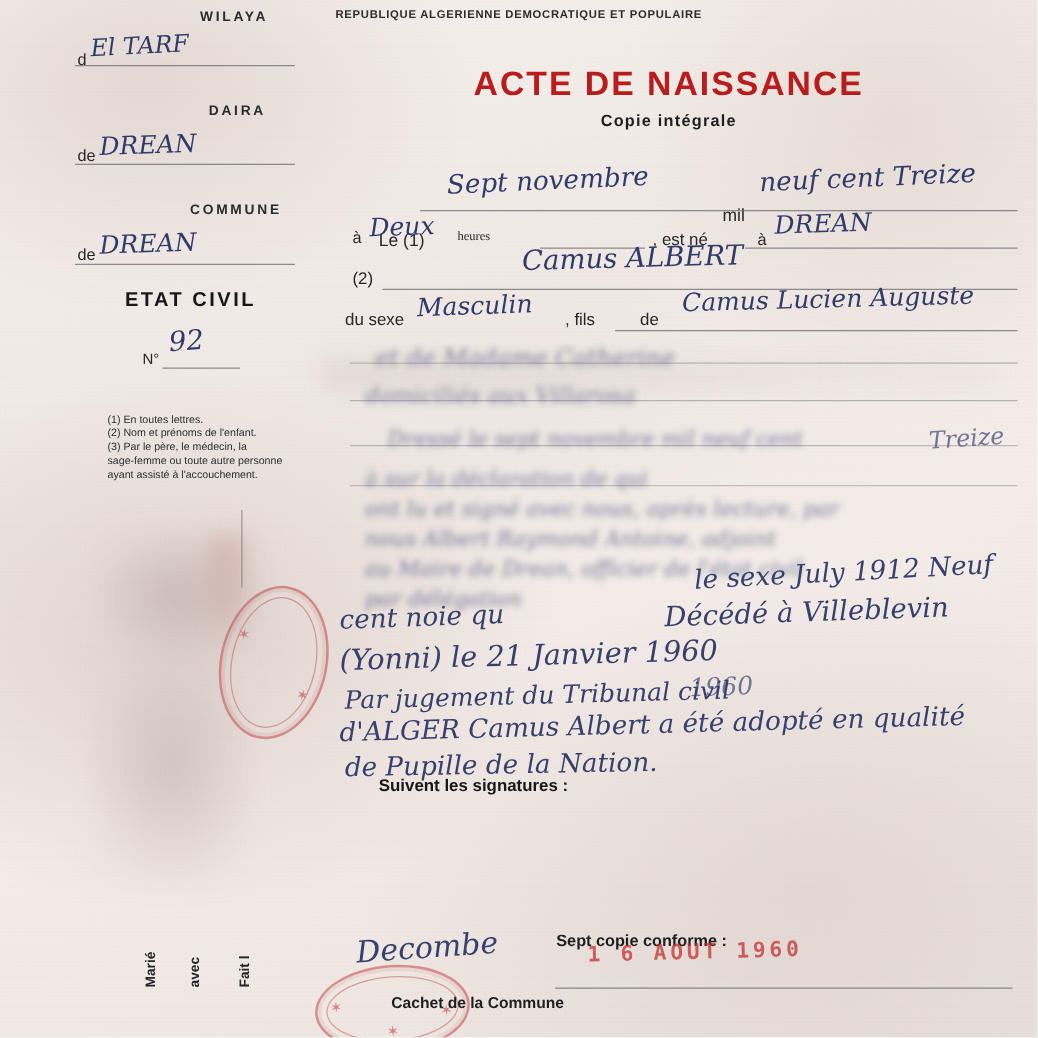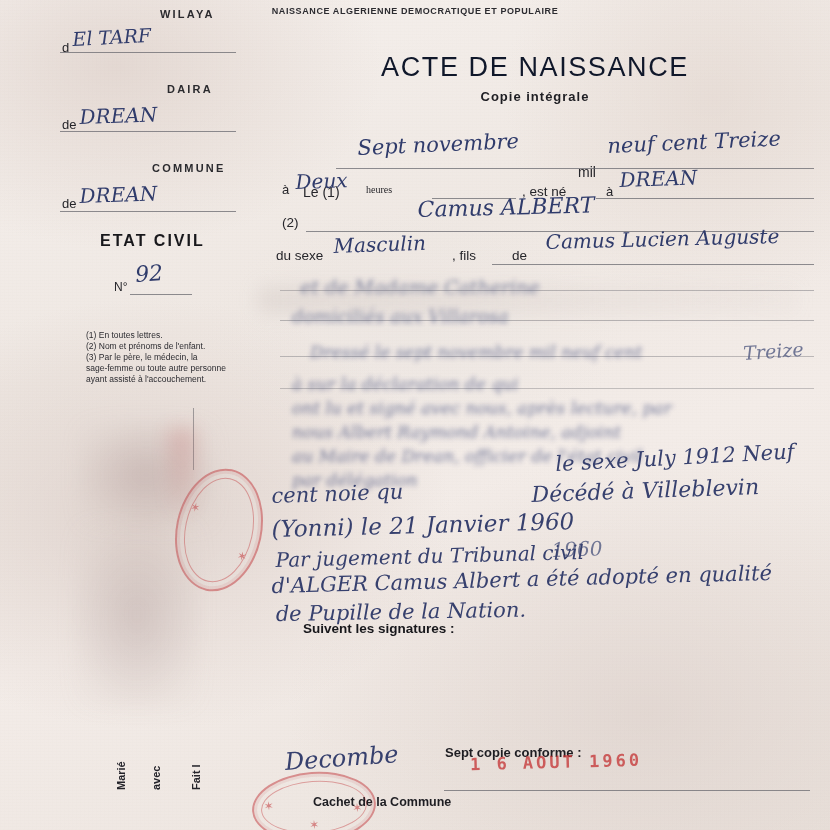--- a/index.html
+++ b/index.html
@@ -95,23 +95,23 @@
     font-weight: 700;
     color: #2b2b30;
   }
   #title {
     position: absolute;
     top: 52px;
     left: 300px;
     width: 470px;
     text-align: center;
     font-size: 27px;
-    font-weight: 400;
+    font-weight: 700;
     letter-spacing: 1.6px;
-    color: #0f172a;
+    color: #b91c1c;
   }
   #subtitle {
     position: absolute;
     top: 89px;
     left: 300px;
     width: 470px;
     text-align: center;
     font-size: 13px;
     font-weight: 700;
     letter-spacing: 1px;
@@ -197,21 +197,21 @@
     font-weight: 700;
     color: #1d1d22;
   }
 </style>
 </head>
 <body>
 
 <div id="page">
   <div id="paper"></div>
 
-  <div id="doc-header">NAISSANCE ALGERIENNE DEMOCRATIQUE ET POPULAIRE</div>
+  <div id="doc-header">REPUBLIQUE ALGERIENNE DEMOCRATIQUE ET POPULAIRE</div>
   <div id="title">ACTE DE NAISSANCE</div>
   <div id="subtitle">Copie  intégrale</div>
 
   <div class="lbl" style="left:120px; top:8px;">WILAYA</div>
   <div class="plain" style="left:62px; top:40px; font-size:13px;">d</div>
   <div class="hand" style="left:73px; top:28px; font-size:19px; transform:rotate(-3deg);">El TARF</div>
   <div class="rule" style="left:60px; top:52px; width:176px;"></div>
 
   <div class="lbl" style="left:127px; top:83px;">DAIRA</div>
   <div class="plain" style="left:62px; top:117px; font-size:13px;">de</div>

